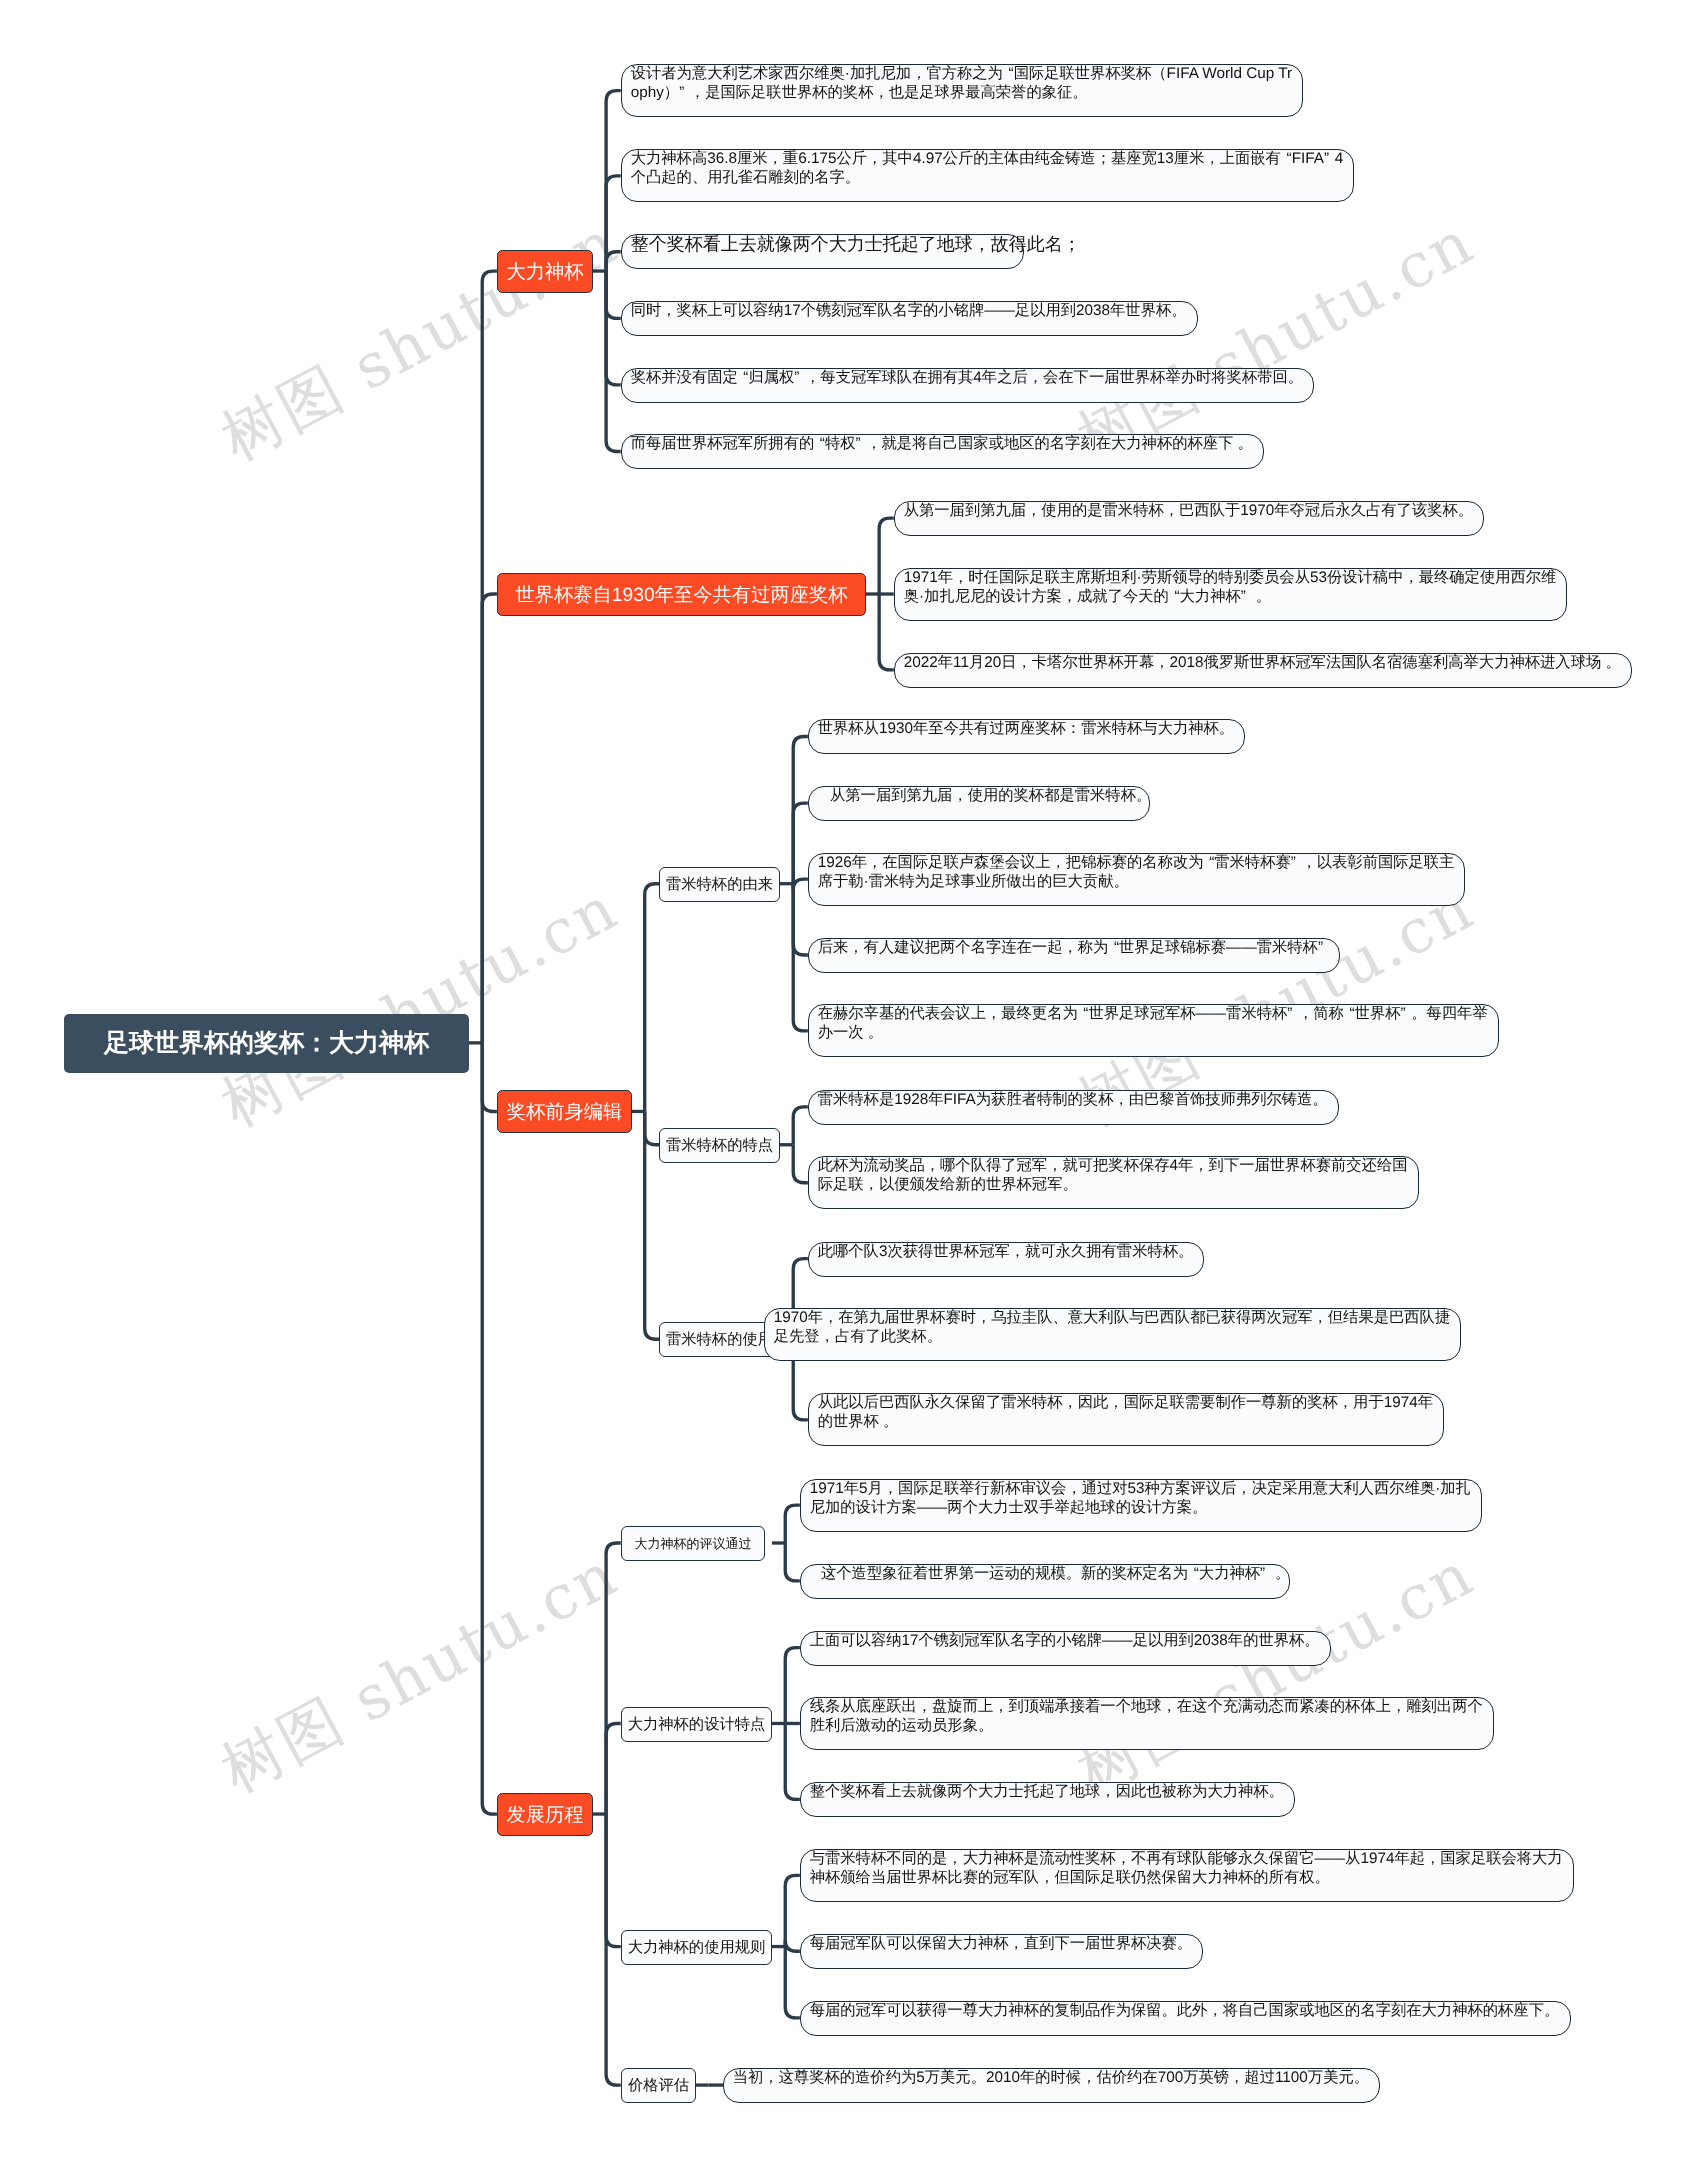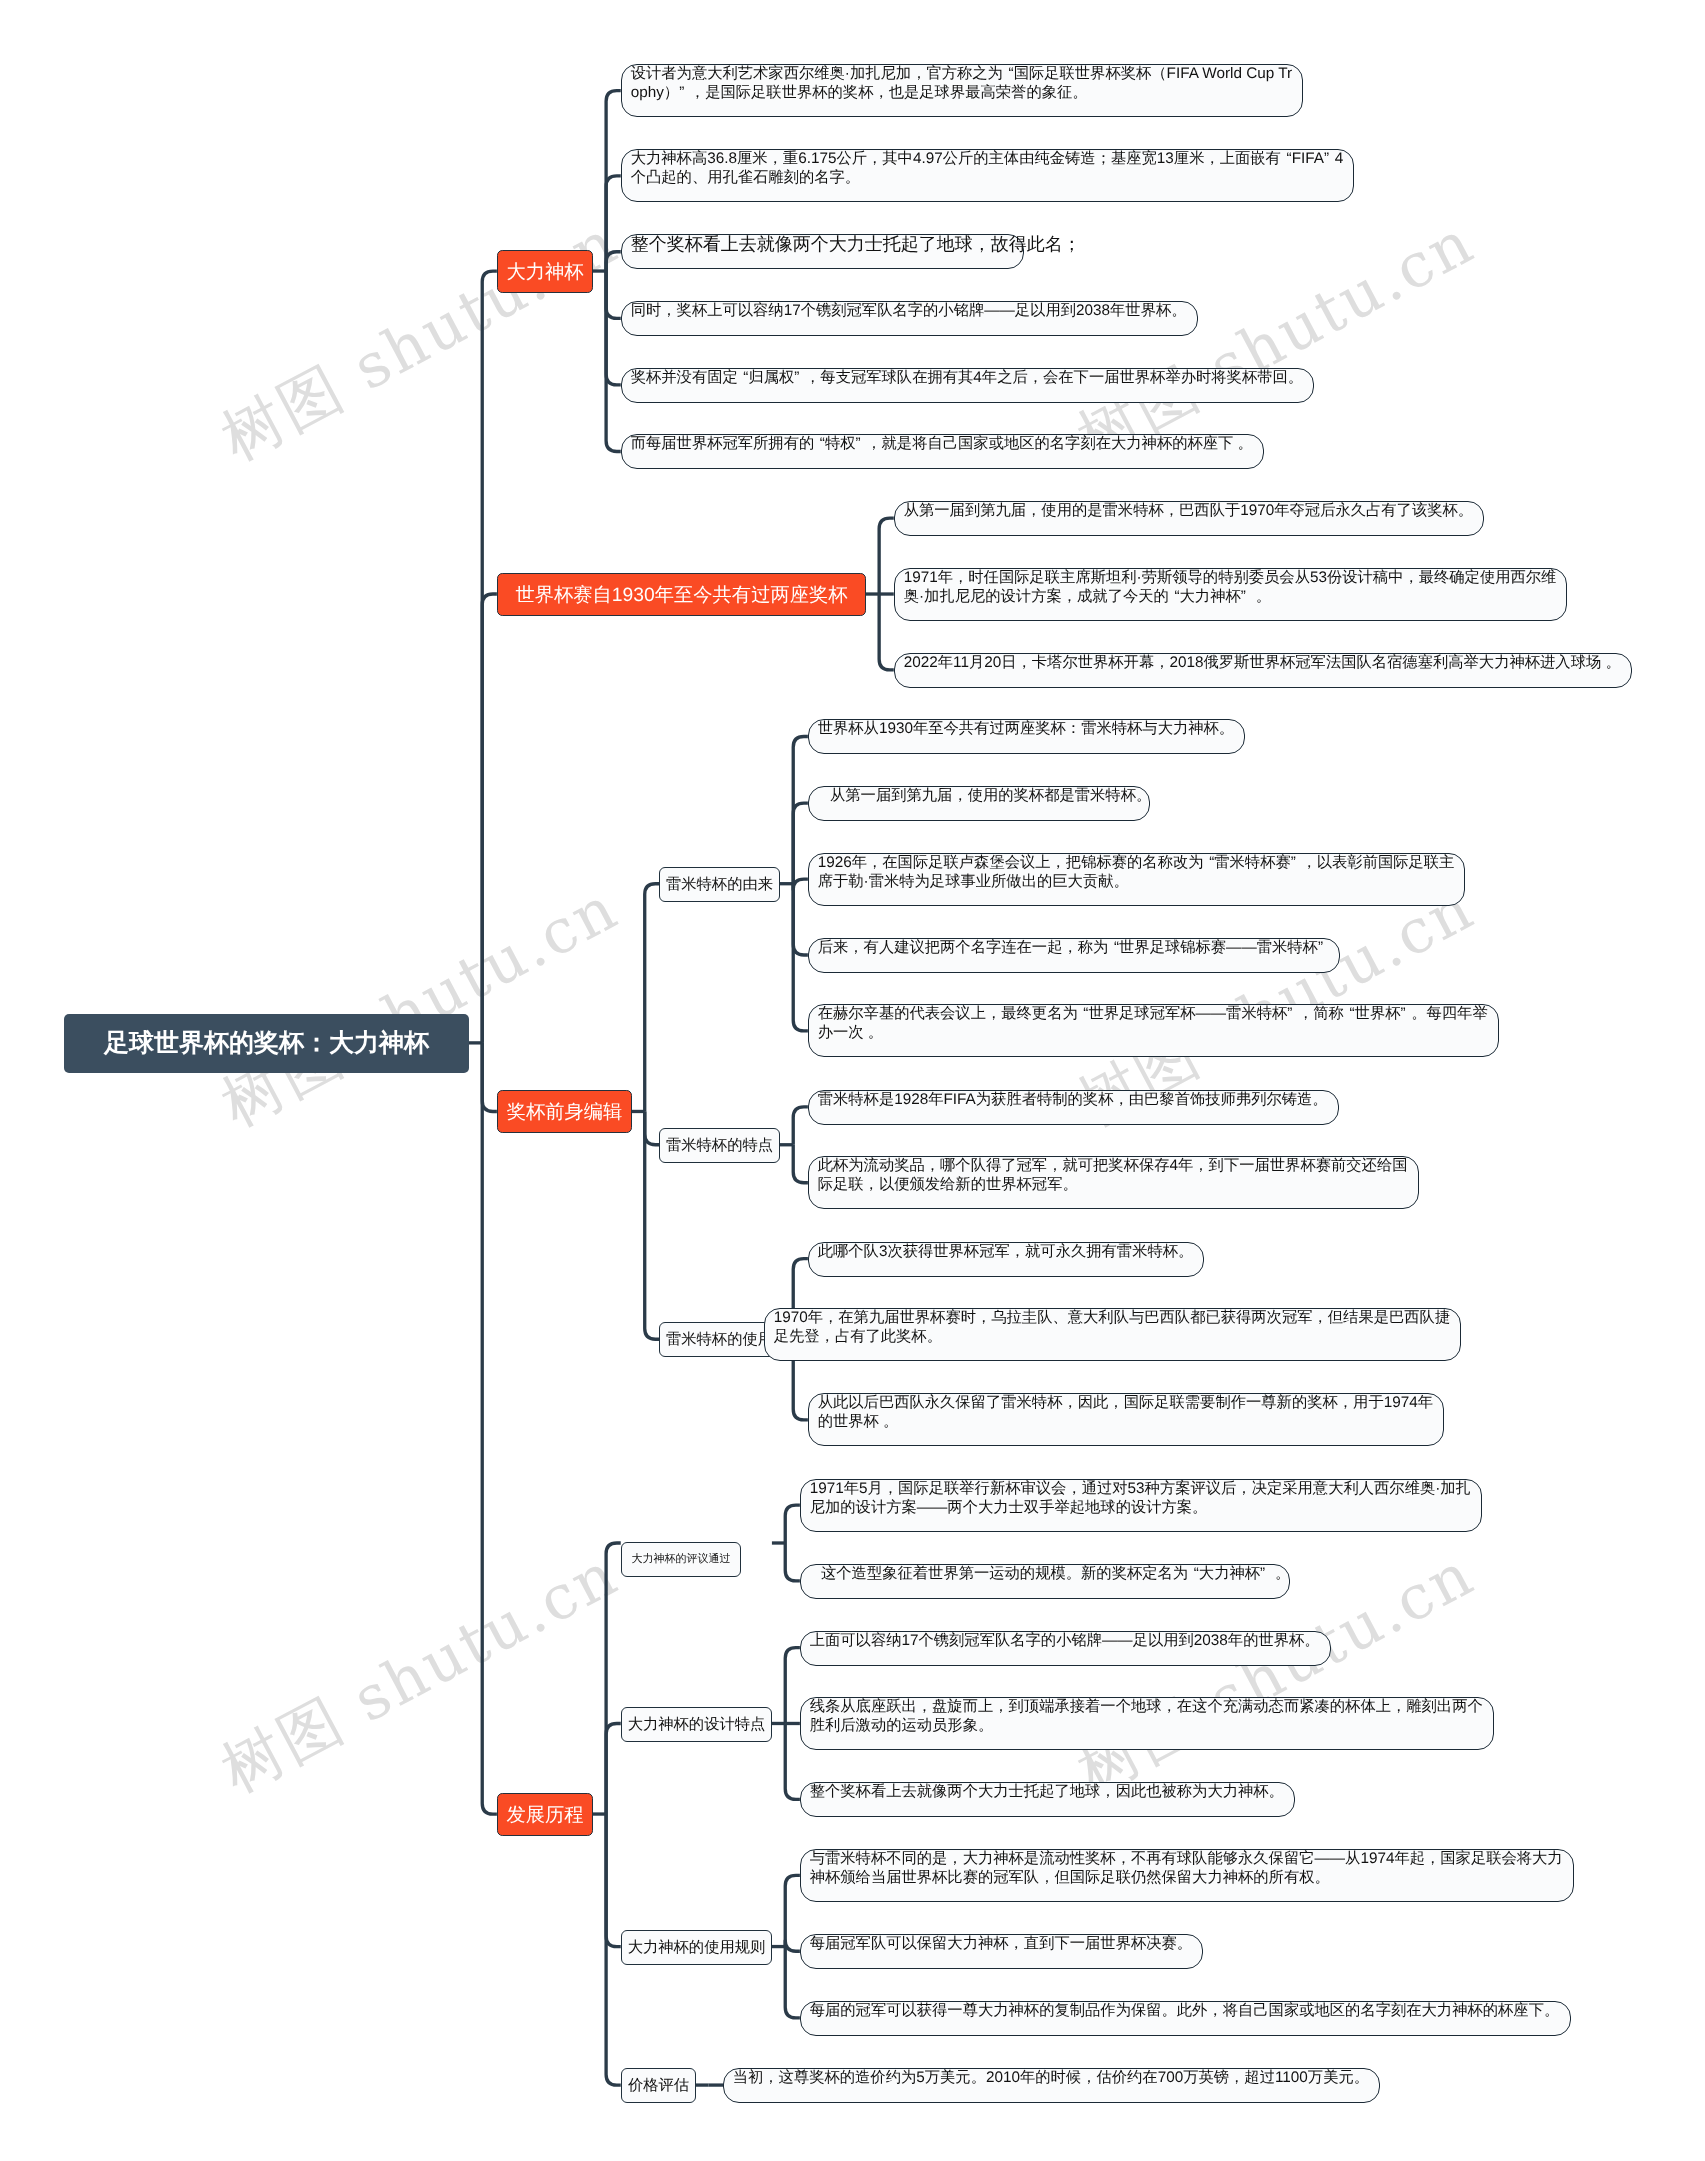--- a/index.html
+++ b/index.html
@@ -165,21 +165,21 @@
       </div>
       <div class="node leaf" style="left: 764px; top: 1308px; width: 697px; height: 53px; font-size: 15.3px; padding: 0px 8.7px;">
         <span class="t" style="line-height: 18.7px;">1970年，在第九届世界杯赛时，乌拉圭队、意大利队与巴西队都已获得两次冠军，但结果是巴西队捷<br>足先登，占有了此奖杯。</span>
       </div>
       <div class="node leaf" style="left: 808px; top: 1393px; width: 636px; height: 53px; font-size: 15.3px; padding: 0px 8.7px;">
         <span class="t" style="line-height: 18.7px;">从此以后巴西队永久保留了雷米特杯，因此，国际足联需要制作一尊新的奖杯，用于1974年<br>的世界杯 。</span>
       </div>
       <div class="node branch" style="left: 497px; top: 1793px; width: 96px; height: 43px; font-size: 19.3px;">
         <span class="t">发展历程</span>
       </div>
-      <div class="node sub" style="left: 621px; top: 1526px; width: 120px; height: 35px; font-size: 11px; margin-top: 16px;">
+      <div class="node sub" style="left: 621px; top: 1526px; width: 144px; height: 35px; font-size: 13px;">
         <span class="t">大力神杯的评议通过</span>
       </div>
       <div class="node leaf" style="left: 800px; top: 1479px; width: 682px; height: 53px; font-size: 15.3px; padding: 0px 8.7px;">
         <span class="t" style="line-height: 18.7px;">1971年5月，国际足联举行新杯审议会，通过对53种方案评议后，决定采用意大利人西尔维奥·加扎<br>尼加的设计方案——两个大力士双手举起地球的设计方案。</span>
       </div>
       <div class="node leaf" style="left: 800px; top: 1564px; width: 490px; height: 35px; font-size: 15.3px; padding: 0px 20px;">
         <span class="t" style="line-height: 18.7px;">这个造型象征着世界第一运动的规模。新的奖杯定名为<i class="fw fwo" style="width:0.7em">“</i>大力神杯<i class="fw" style="width:0.7em">”</i> 。</span>
       </div>
       <div class="node sub" style="left: 621px; top: 1707px; width: 151px; height: 35px; font-size: 15.3px;">
         <span class="t">大力神杯的设计特点</span>

